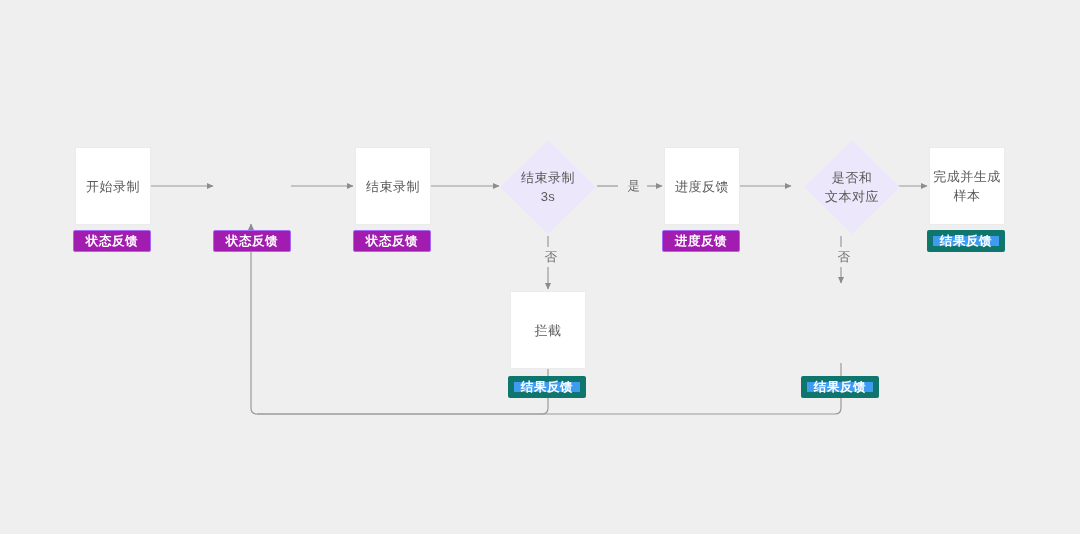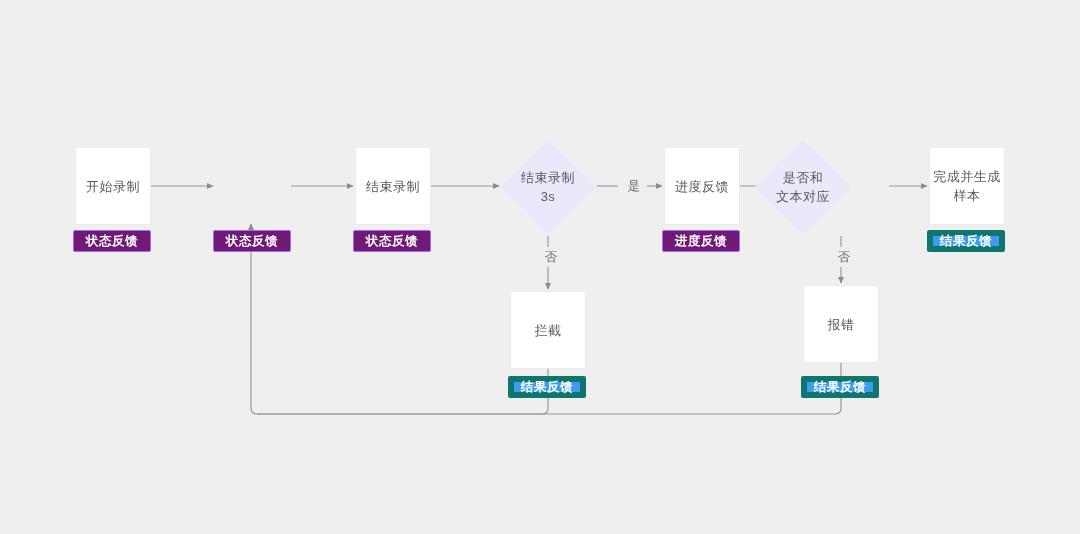--- a/index.html
+++ b/index.html
@@ -47,21 +47,21 @@
     position:absolute;
     box-sizing:border-box;
     display:flex;align-items:center;justify-content:center;
     font-size:12.5px;
     letter-spacing:.6px;
     color:#ffffff;
     font-weight:bold;
     border-radius:2px;
     z-index:3;
   }
-  .badge.purple{background:#701a75;border:1px solid #a469f7;}
+  .badge.purple{background:#a21caf;border:1px solid #a469f7;}
   .badge.blue{background:#3d9bf0;border:6px solid #0f766e;}
 
   .edgelabel{
     position:absolute;
     color:#6b6b6b;
     font-size:12.5px;
     letter-spacing:.5px;
     background:#efefef;
     padding:0 3px;
     z-index:2;
@@ -124,38 +124,35 @@
   <div class="diamond" style="left:500px;top:140px;width:96px;height:94px;">
     <span class="dshape"></span>
     <span class="txt">结束录制
 3s</span>
   </div>
 
   <div class="node" style="left:664px;top:147px;width:76px;height:78px;">
     <span class="txt">进度反馈</span>
   </div>
 
-  <div class="diamond" style="left:755px;top:140px;width:96px;height:94px;justify-content:center;">
+  <div class="diamond" style="left:804px;top:140px;width:96px;height:94px;justify-content:center;">
     <span class="dshape"></span>
     <span class="txt">是否和
 文本对应</span>
   </div>
 
   <div class="node" style="left:510px;top:291px;width:76px;height:78px;">
     <span class="txt">拦截</span>
   </div>
 
   <div class="node" style="left:929px;top:147px;width:76px;height:78px;">
     <span class="txt">完成并生成
 样本</span>
   </div>
 
-  <div class="node" style="left:803px;top:285px;width:76px;height:78px;">
-    <span class="txt">报错</span>
-  </div>
 
   <div class="badge purple" style="left:73px;top:230px;width:78px;height:22px;">状态反馈</div>
 
   <div class="badge purple" style="left:213px;top:230px;width:78px;height:22px;">状态反馈</div>
 
   <div class="badge purple" style="left:353px;top:230px;width:78px;height:22px;">状态反馈</div>
 
   <div class="badge purple" style="left:662px;top:230px;width:78px;height:22px;font-family:Liberation Serif, serif;">进度反馈</div>
 
   <div class="badge blue" style="left:927px;top:230px;width:78px;height:22px;">结果反馈</div>

